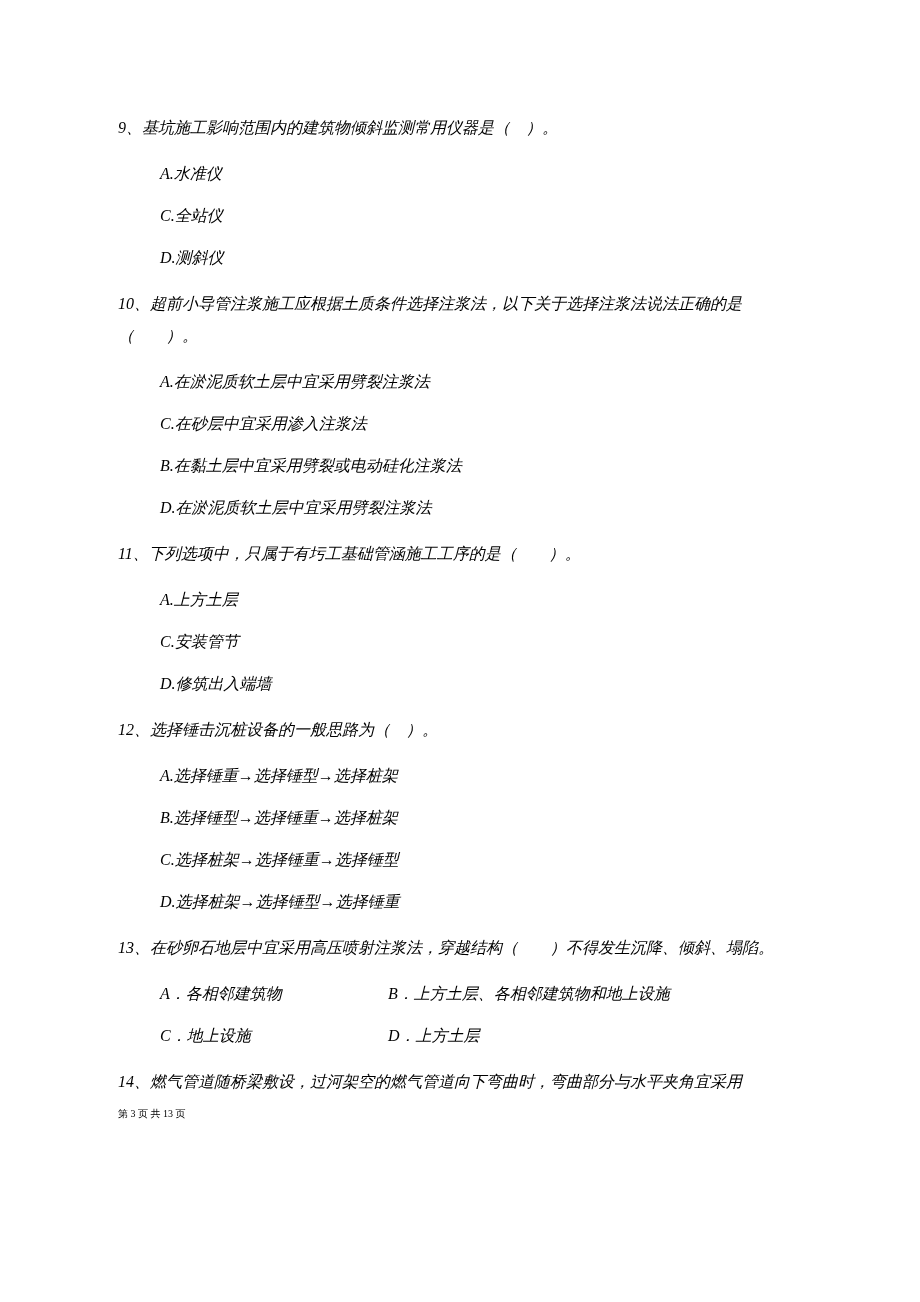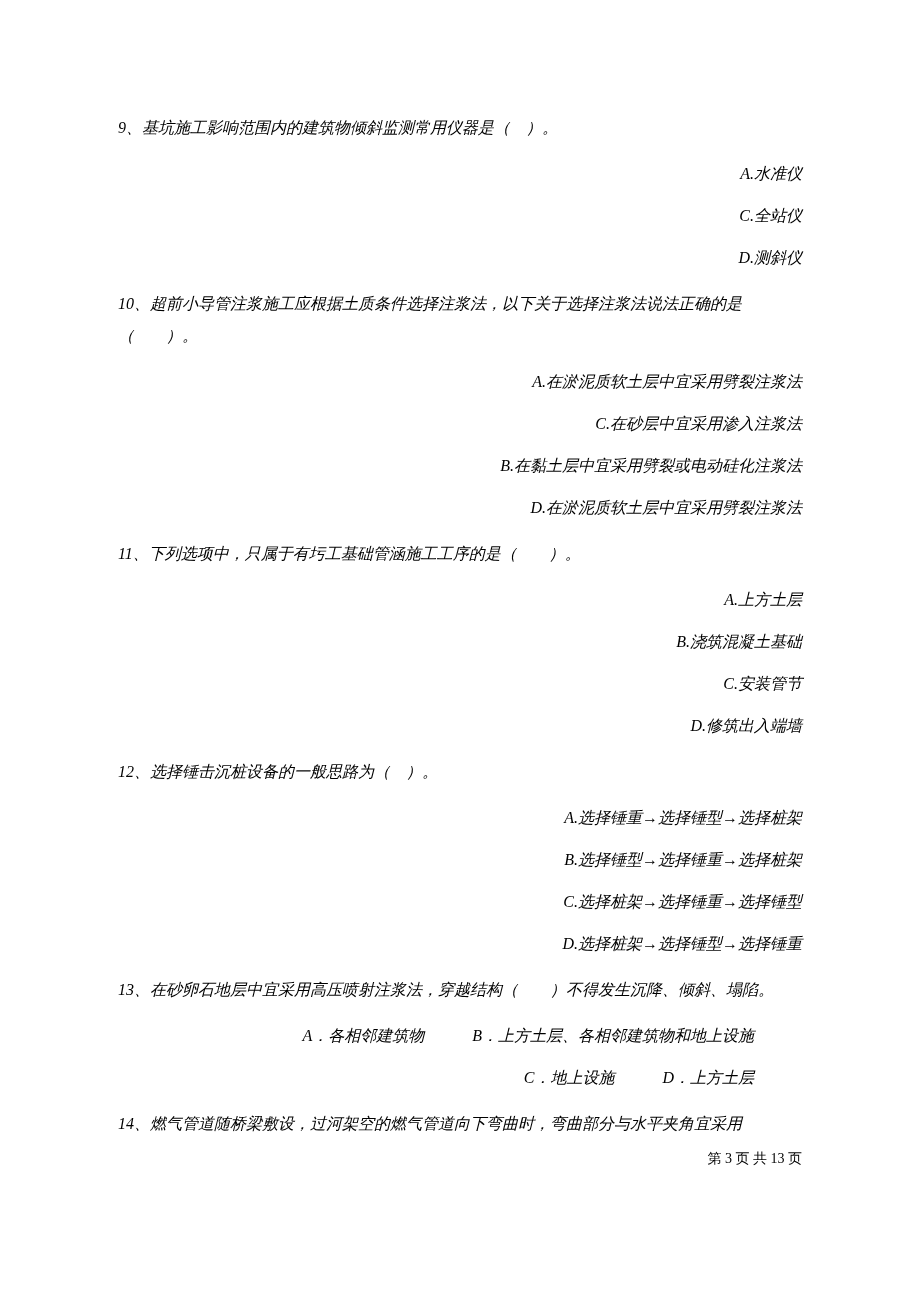--- a/index.html
+++ b/index.html
@@ -18,36 +18,35 @@
   .question {
     margin-bottom: 18px;
     font-style: italic;
   }
   .q-text {
     margin-bottom: 18px;
     line-height: 2.0;
   }
   .options {
     padding-left: 42px;
-    text-align: right;
   }
   .option {
     margin-bottom: 18px;
     font-family: "SimSun", "宋体", serif;
   }
   .option-inline {
     margin-bottom: 18px;
   }
   .option-inline span {
     display: inline-block;
     margin-right: 48px;
   }
   .footer {
-    text-align: right;
-    font-size: 14px;
+    text-align: left;
+    font-size: 10px;
     margin-top: 8px;
   }
 </style>
 </head>
 <body>
 
 <div class="page">
 
   <div class="question">
     <div class="q-text">
@@ -71,21 +70,20 @@
       <div class="option">D.在淤泥质软土层中宜采用劈裂注浆法</div>
     </div>
   </div>
 
   <div class="question">
     <div class="q-text">
       <span>11、</span><span>下列选项中，只属于有圬工基础管涵施工工序的是（　　）。</span>
     </div>
     <div class="options">
       <div class="option">A.上方土层</div>
-      <div class="option">B.浇筑混凝土基础</div>
       <div class="option">C.安装管节</div>
       <div class="option">D.修筑出入端墙</div>
     </div>
   </div>
 
   <div class="question">
     <div class="q-text">
       <span>12、</span><span>选择锤击沉桩设备的一般思路为（　）。</span>
     </div>
     <div class="options">

